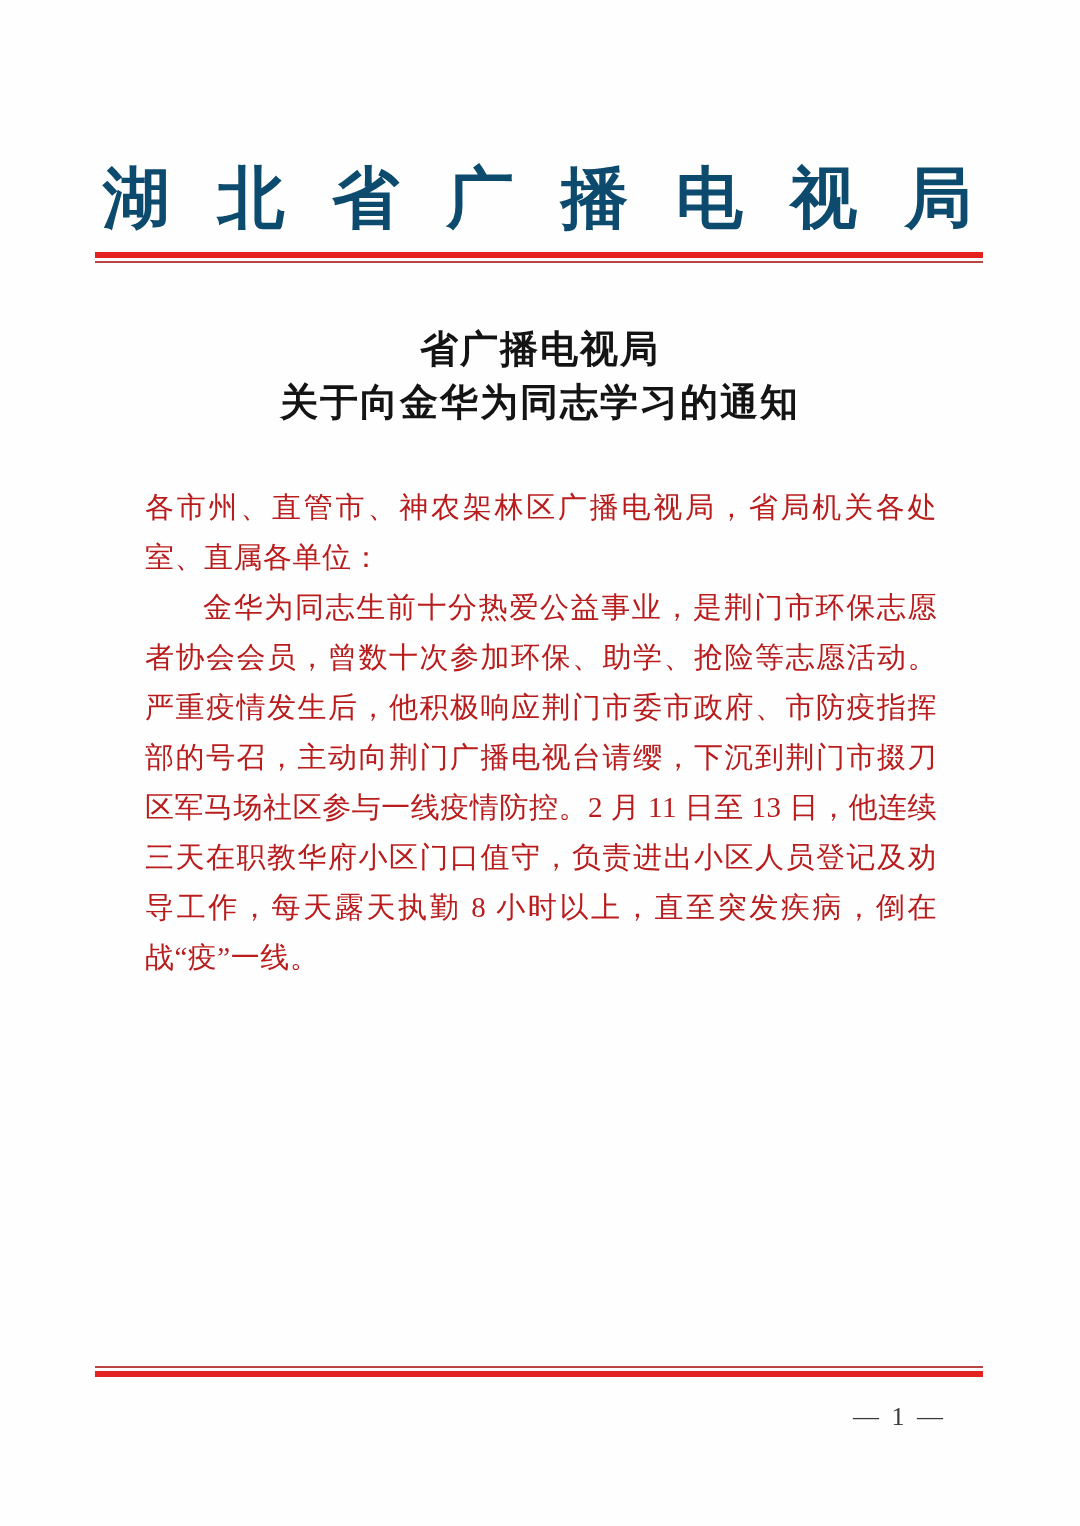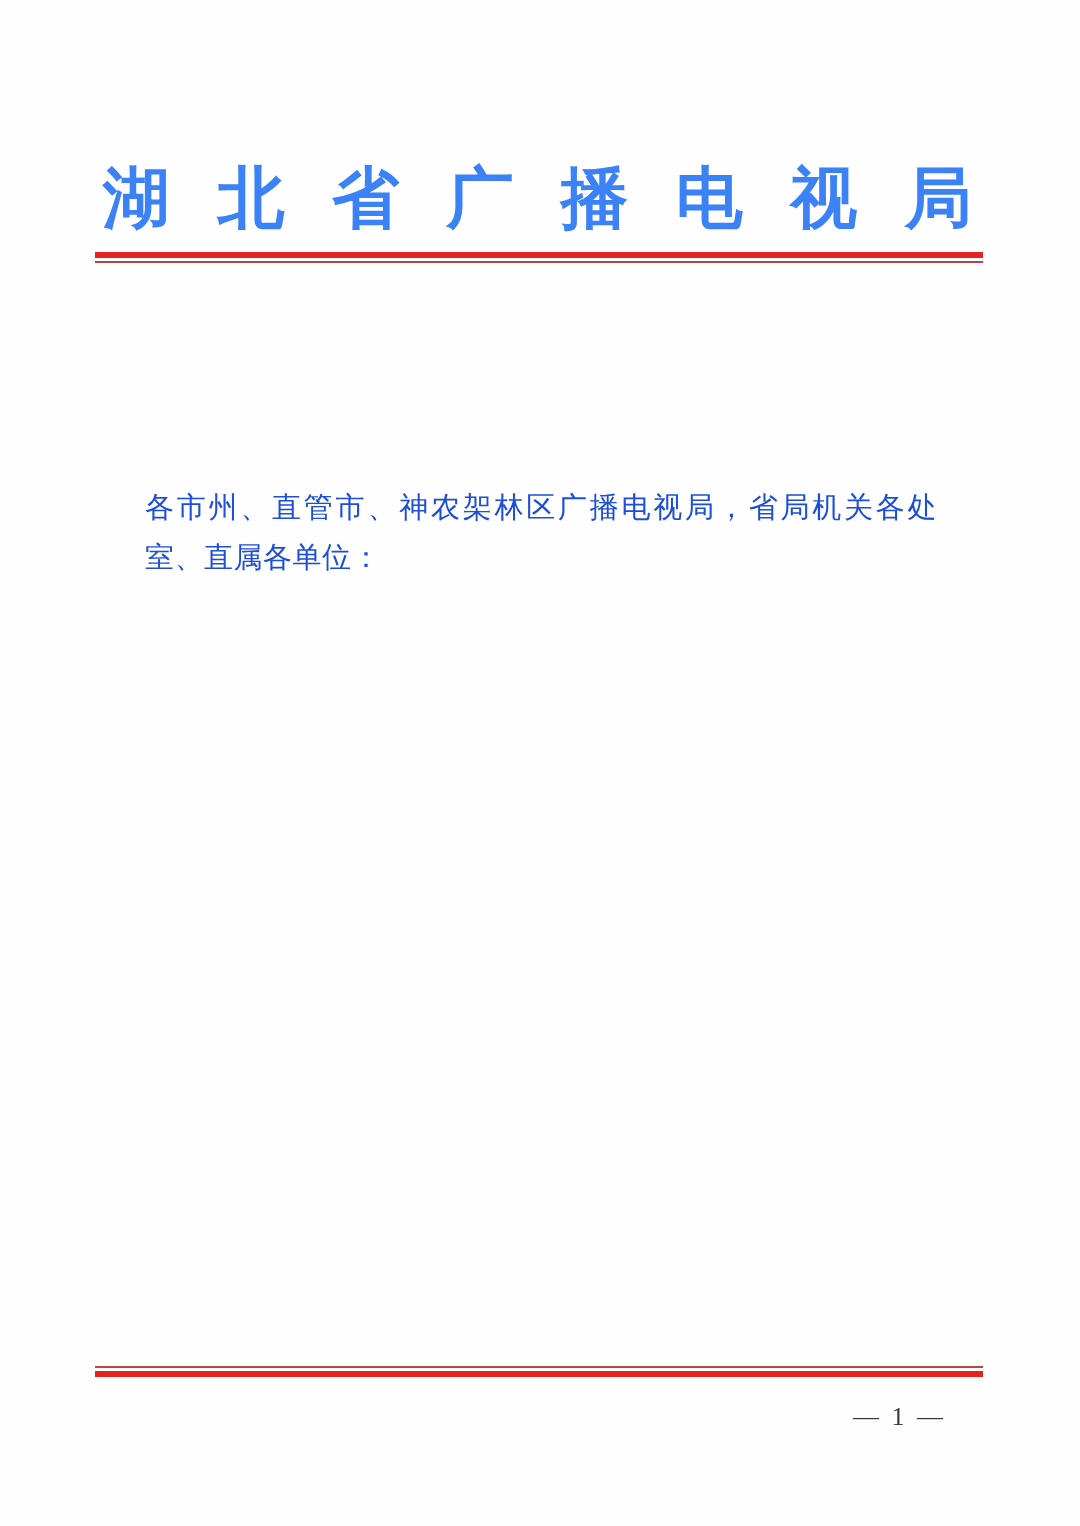--- a/index.html
+++ b/index.html
@@ -16,21 +16,21 @@
     font-family: "Liberation Serif", "DejaVu Serif", serif;
     overflow: hidden;
   }
   
   .masthead {
     position: absolute;
     top: 155px;
     left: 0;
     width: 100%;
     text-align: center;
-    color: #3b82f6;
+    color: #0c4a6e;
     font-size: 67px;
     font-weight: bold;
     line-height: 1.3;
     letter-spacing: 0.08em;
     word-spacing: 0.30em;
     white-space: nowrap;
   }
   
   .masthead-rule {
     position: absolute;
@@ -59,21 +59,21 @@
     font-weight: bold;
     line-height: 53px;
     letter-spacing: 2px;
   }
   
   .body-text {
     position: absolute;
     top: 482px;
     left: 145px;
     width: 792px;
-    color: #1d4ed8;
+    color: #b91c1c;
     font-size: 29px;
     line-height: 50px;
     text-align: justify;
     letter-spacing: 0.5px;
   }
   .body-text p {
     margin: 0;
   }
   .body-text p.para {
     text-indent: 2em;
@@ -111,24 +111,27 @@
 <div class="page">
 
   <div class="masthead">湖 北 省 广 播 电 视 局</div>
 
   <div class="masthead-rule">
     <div class="rule-thick"></div>
     <div class="rule-thin"></div>
   </div>
 
   <div class="doc-title">
+    <div class="title-line">省广播电视局</div>
+    <div class="title-line">关于向金华为同志学习的通知</div>
   </div>
 
   <div class="body-text">
     <p class="salutation">各市州、直管市、神农架林区广播电视局，省局机关各处室、直属各单位：</p>
+    <p class="para">金华为同志生前十分热爱公益事业，是荆门市环保志愿者协会会员，曾数十次参加环保、助学、抢险等志愿活动。严重疫情发生后，他积极响应荆门市委市政府、市防疫指挥部的号召，主动向荆门广播电视台请缨，下沉到荆门市掇刀区军马场社区参与一线疫情防控。2 月 11 日至 13 日，他连续三天在职教华府小区门口值守，负责进出小区人员登记及劝导工作，每天露天执勤 8 小时以上，直至突发疾病，倒在战“疫”一线。</p>
   </div>
 
   <div class="footer-rule">
     <div class="rule-thin"></div>
     <div class="rule-thick"></div>
   </div>
 
   <div class="page-number">— 1 —</div>
 
 </div>

